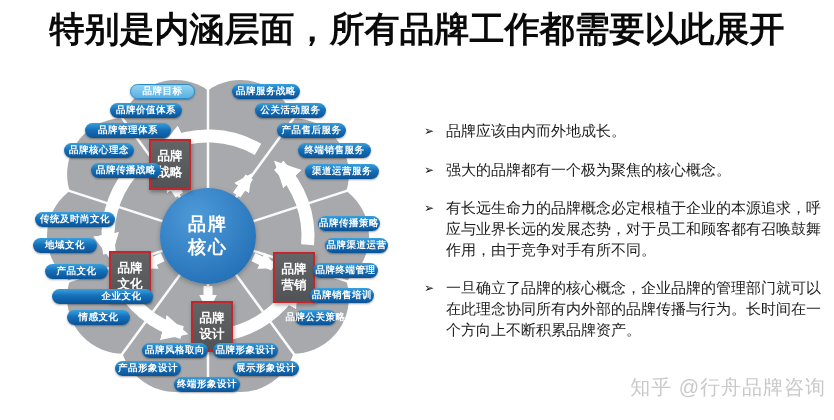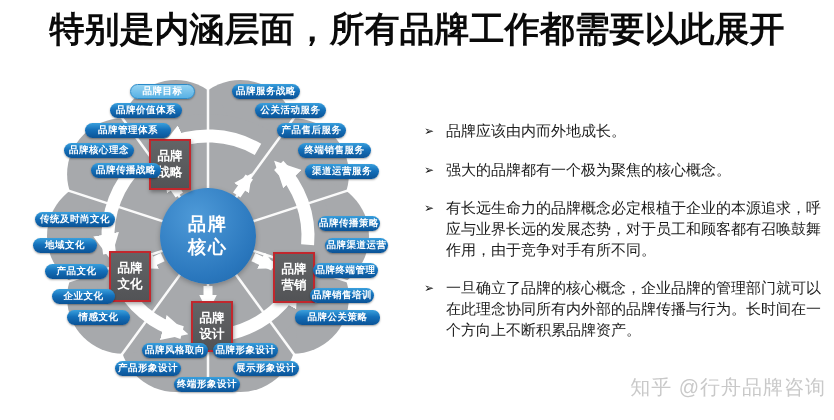--- a/index.html
+++ b/index.html
@@ -129,32 +129,32 @@
   <div class="pill" style="left:232px;top:14px;width:68px;">品牌服务战略</div>
   <div class="pill" style="left:255px;top:33px;width:71px;">公关活动服务</div>
   <div class="pill" style="left:277px;top:53px;width:69px;">产品售后服务</div>
   <div class="pill" style="left:298px;top:73px;width:73px;">终端销售服务</div>
   <div class="pill" style="left:305px;top:94px;width:74px;">渠道运营服务</div>
 
   <div class="pill" style="left:318px;top:146px;width:62px;">品牌传播策略</div>
   <div class="pill" style="left:325px;top:168px;width:63px;">品牌渠道运营</div>
   <div class="pill" style="left:313px;top:193px;width:65px;">品牌终端管理</div>
   <div class="pill" style="left:310px;top:218px;width:64px;">品牌销售培训</div>
-  <div class="pill" style="left:295px;top:240px;width:85px;border-radius:7px;">品牌公关策略</div>
+  <div class="pill" style="left:295px;top:240px;width:41px;border-radius:7px;">品牌公关策略</div>
 
   <div class="pill" style="left:142px;top:273px;width:66px;">品牌风格取向</div>
   <div class="pill" style="left:213px;top:273px;width:65px;">品牌形象设计</div>
   <div class="pill" style="left:115px;top:291px;width:66px;">产品形象设计</div>
   <div class="pill" style="left:233px;top:291px;width:66px;">展示形象设计</div>
   <div class="pill" style="left:174px;top:307px;width:66px;">终端形象设计</div>
 
   <div class="pill" style="left:35px;top:142px;width:80px;">传统及时尚文化</div>
   <div class="pill" style="left:33px;top:168px;width:64px;">地域文化</div>
   <div class="pill" style="left:45px;top:194px;width:63px;">产品文化</div>
-  <div class="pill" style="left:52px;top:219px;width:63px;">企业文化</div>
+  <div class="pill" style="left:52px;top:219px;width:63px;padding-left:38px;">企业文化</div>
   <div class="pill" style="left:67px;top:240px;width:63px;">情感文化</div>
 </div>
 
 <div class="bullets">
   <div class="bullet">
     <span class="marker">➢</span>
     <span>品牌应该由内而外地成长。</span>
   </div>
   <div class="bullet">
     <span class="marker">➢</span>

